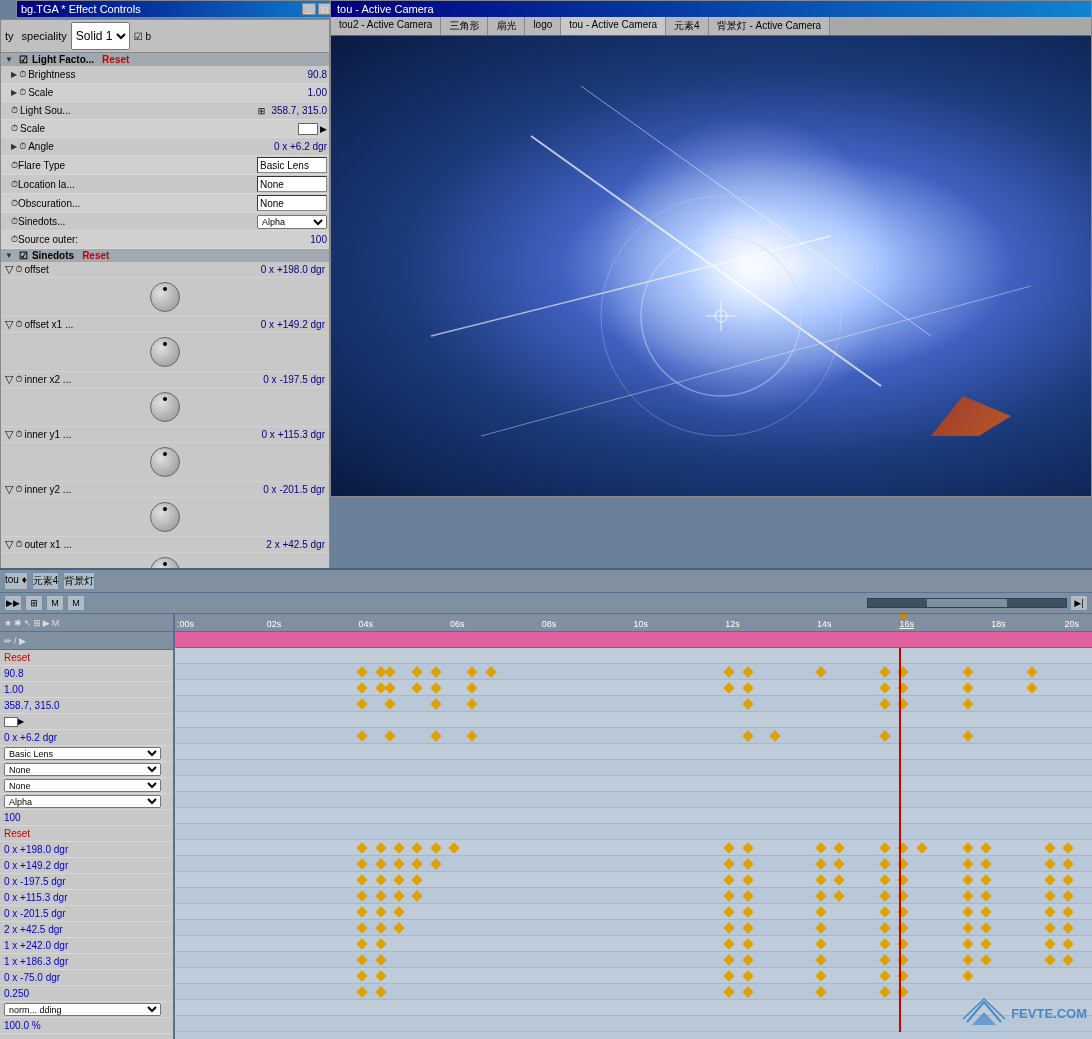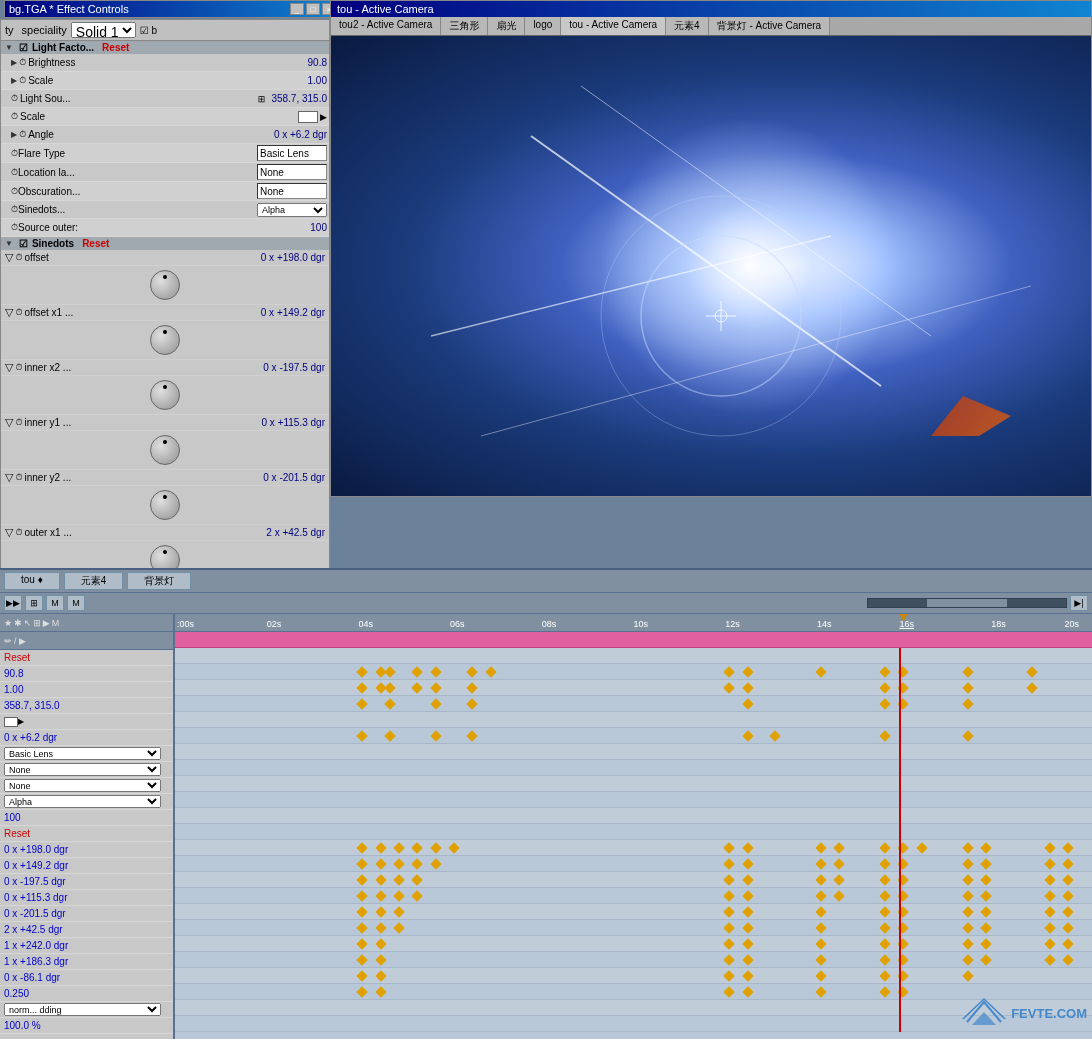--- a/index.html
+++ b/index.html
@@ -1,21 +1,21 @@
 <!DOCTYPE html>
 <html><head>
   <meta charset="utf-8">
   <style>
     * { margin: 0; padding: 0; box-sizing: border-box; }
     body { background: #6b8099; font-family: 'Arial', sans-serif; font-size: 11px; color: #000; overflow: hidden; width: 1092px; height: 1039px; }
 
     
     .top-window {
       position: absolute;
-      top: 0; left: 4px;
+      top: 0; left: 16px;
       width: 337px;
       background: #c0c0c0;
       border: 1px solid #888;
     }
     .window-titlebar {
       background: linear-gradient(to right, #000080, #1084d0);
       color: white;
       font-size: 11px;
       padding: 2px 4px;
       display: flex;
@@ -197,21 +197,21 @@
     }
     .timeline-tabs {
       display: flex;
       background: #8090a0;
       padding: 2px 4px;
       gap: 4px;
       font-size: 10px;
       border-bottom: 1px solid #5a7090;
     }
     .timeline-tab {
-      padding: 1px 16px;
+      padding: 1px 0;
       background: #b0bcc8;
       border: 1px solid #7090a8;
       cursor: pointer;
       font-size: 10px;
     }
     .timeline-toolbar {
       background: #8090a0;
       padding: 2px 4px;
       display: flex;
       align-items: center;
@@ -319,21 +319,21 @@
       <div class="titlebar-btn">×</div>
     </div>
   </div>
 </div>
 
 <div class="effect-controls" style="top:19px;">
 
   <div class="ec-toolbar">
     <span>ty</span>
     <span style="margin-left:4px;">speciality</span>
-    <select style="font-size:14px;height:16px;">
+    <select style="font-size:12px;height:28px;">
       <option>Solid 1</option>
     </select>
     <span style="font-size:10px;cursor:pointer;">☑ b</span>
   </div>
 
 
   <div class="ec-section-header">
     <span class="ec-arrow">▼</span>
     <span>☑</span>
     <span>Light Facto...</span>
@@ -606,21 +606,21 @@
       <div class="tl-label blue">
           <span>2 x +42.5 dgr</span>
         </div>
       <div class="tl-label blue">
           <span>1 x +242.0 dgr</span>
         </div>
       <div class="tl-label blue">
           <span>1 x +186.3 dgr</span>
         </div>
       <div class="tl-label blue">
-          <span>0 x -86.1 dgr</span>
+          <span>0 x -75.0 dgr</span>
         </div>
       <div class="tl-label blue">
           <span>0.250</span>
         </div>
       <div class="tl-label">
         <select style="font-size:9px;height:13px;width:95%;"><option>norm... dding</option></select>
       </div>
       <div class="tl-label blue">
           <span>100.0 %</span>
         </div>

